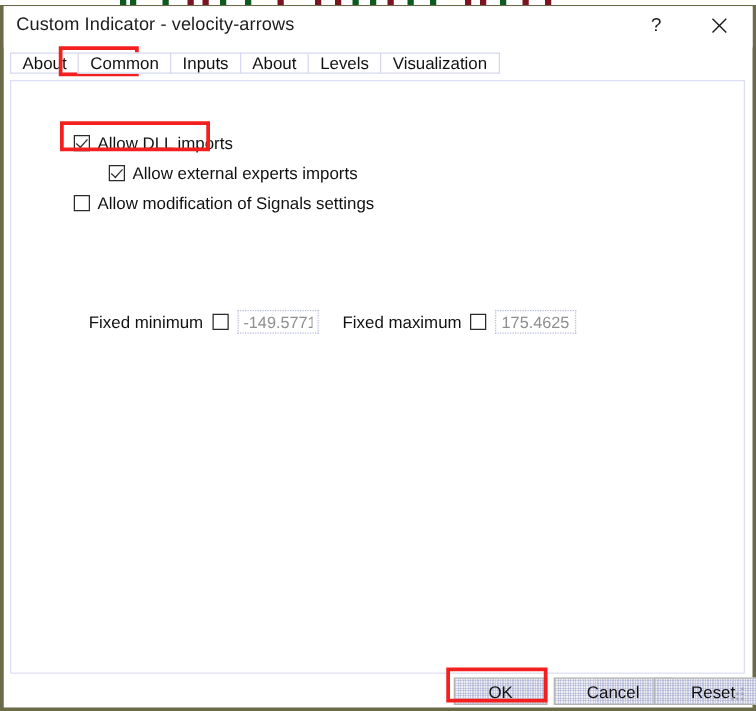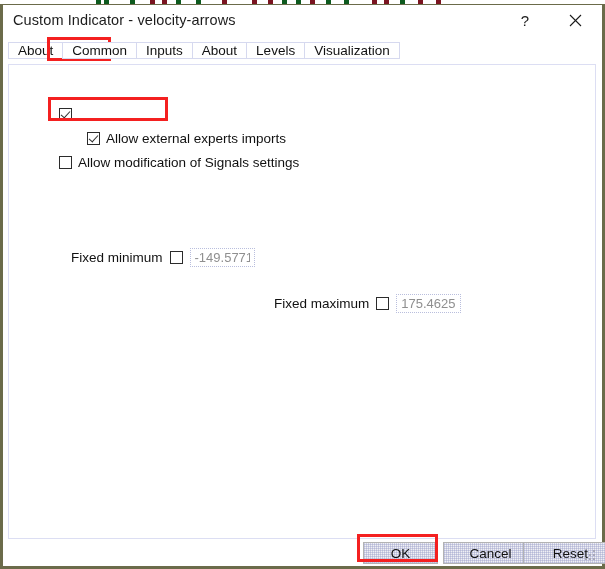--- a/index.html
+++ b/index.html
@@ -156,21 +156,21 @@
   #row-sig { left: 56px; top: 149px; }
 
   
   .fx-group {
     position: absolute;
     display: flex;
     align-items: center;
     height: 20px;
   }
   #fx-min { left: 68px; top: 242px; }
-  #fx-max { left: 271px; top: 242px; margin-top: 46px; }
+  #fx-max { left: 271px; top: 242px; }
   .fx-label {
     font-size: 13.5px;
     color: #111111;
     white-space: nowrap;
     margin-right: 7px;
   }
   .fx-input {
     width: 65px;
     height: 19px;
     box-sizing: border-box;
@@ -280,20 +280,21 @@
     <div class="tab">Inputs</div>
     <div class="tab">About</div>
     <div class="tab">Levels</div>
     <div class="tab">Visualization</div>
   </div>
 
   <div id="panel"></div>
 
   <div class="cb-row" id="row-dll">
     <span class="cbox checked"></span>
+    <span class="cb-label">Allow DLL imports</span>
   </div>
 
   <div class="cb-row" id="row-ext">
     <span class="cbox checked"></span>
     <span class="cb-label">Allow external experts imports</span>
   </div>
 
   <div class="cb-row" id="row-sig">
     <span class="cbox"></span>
     <span class="cb-label">Allow modification of Signals settings</span>

